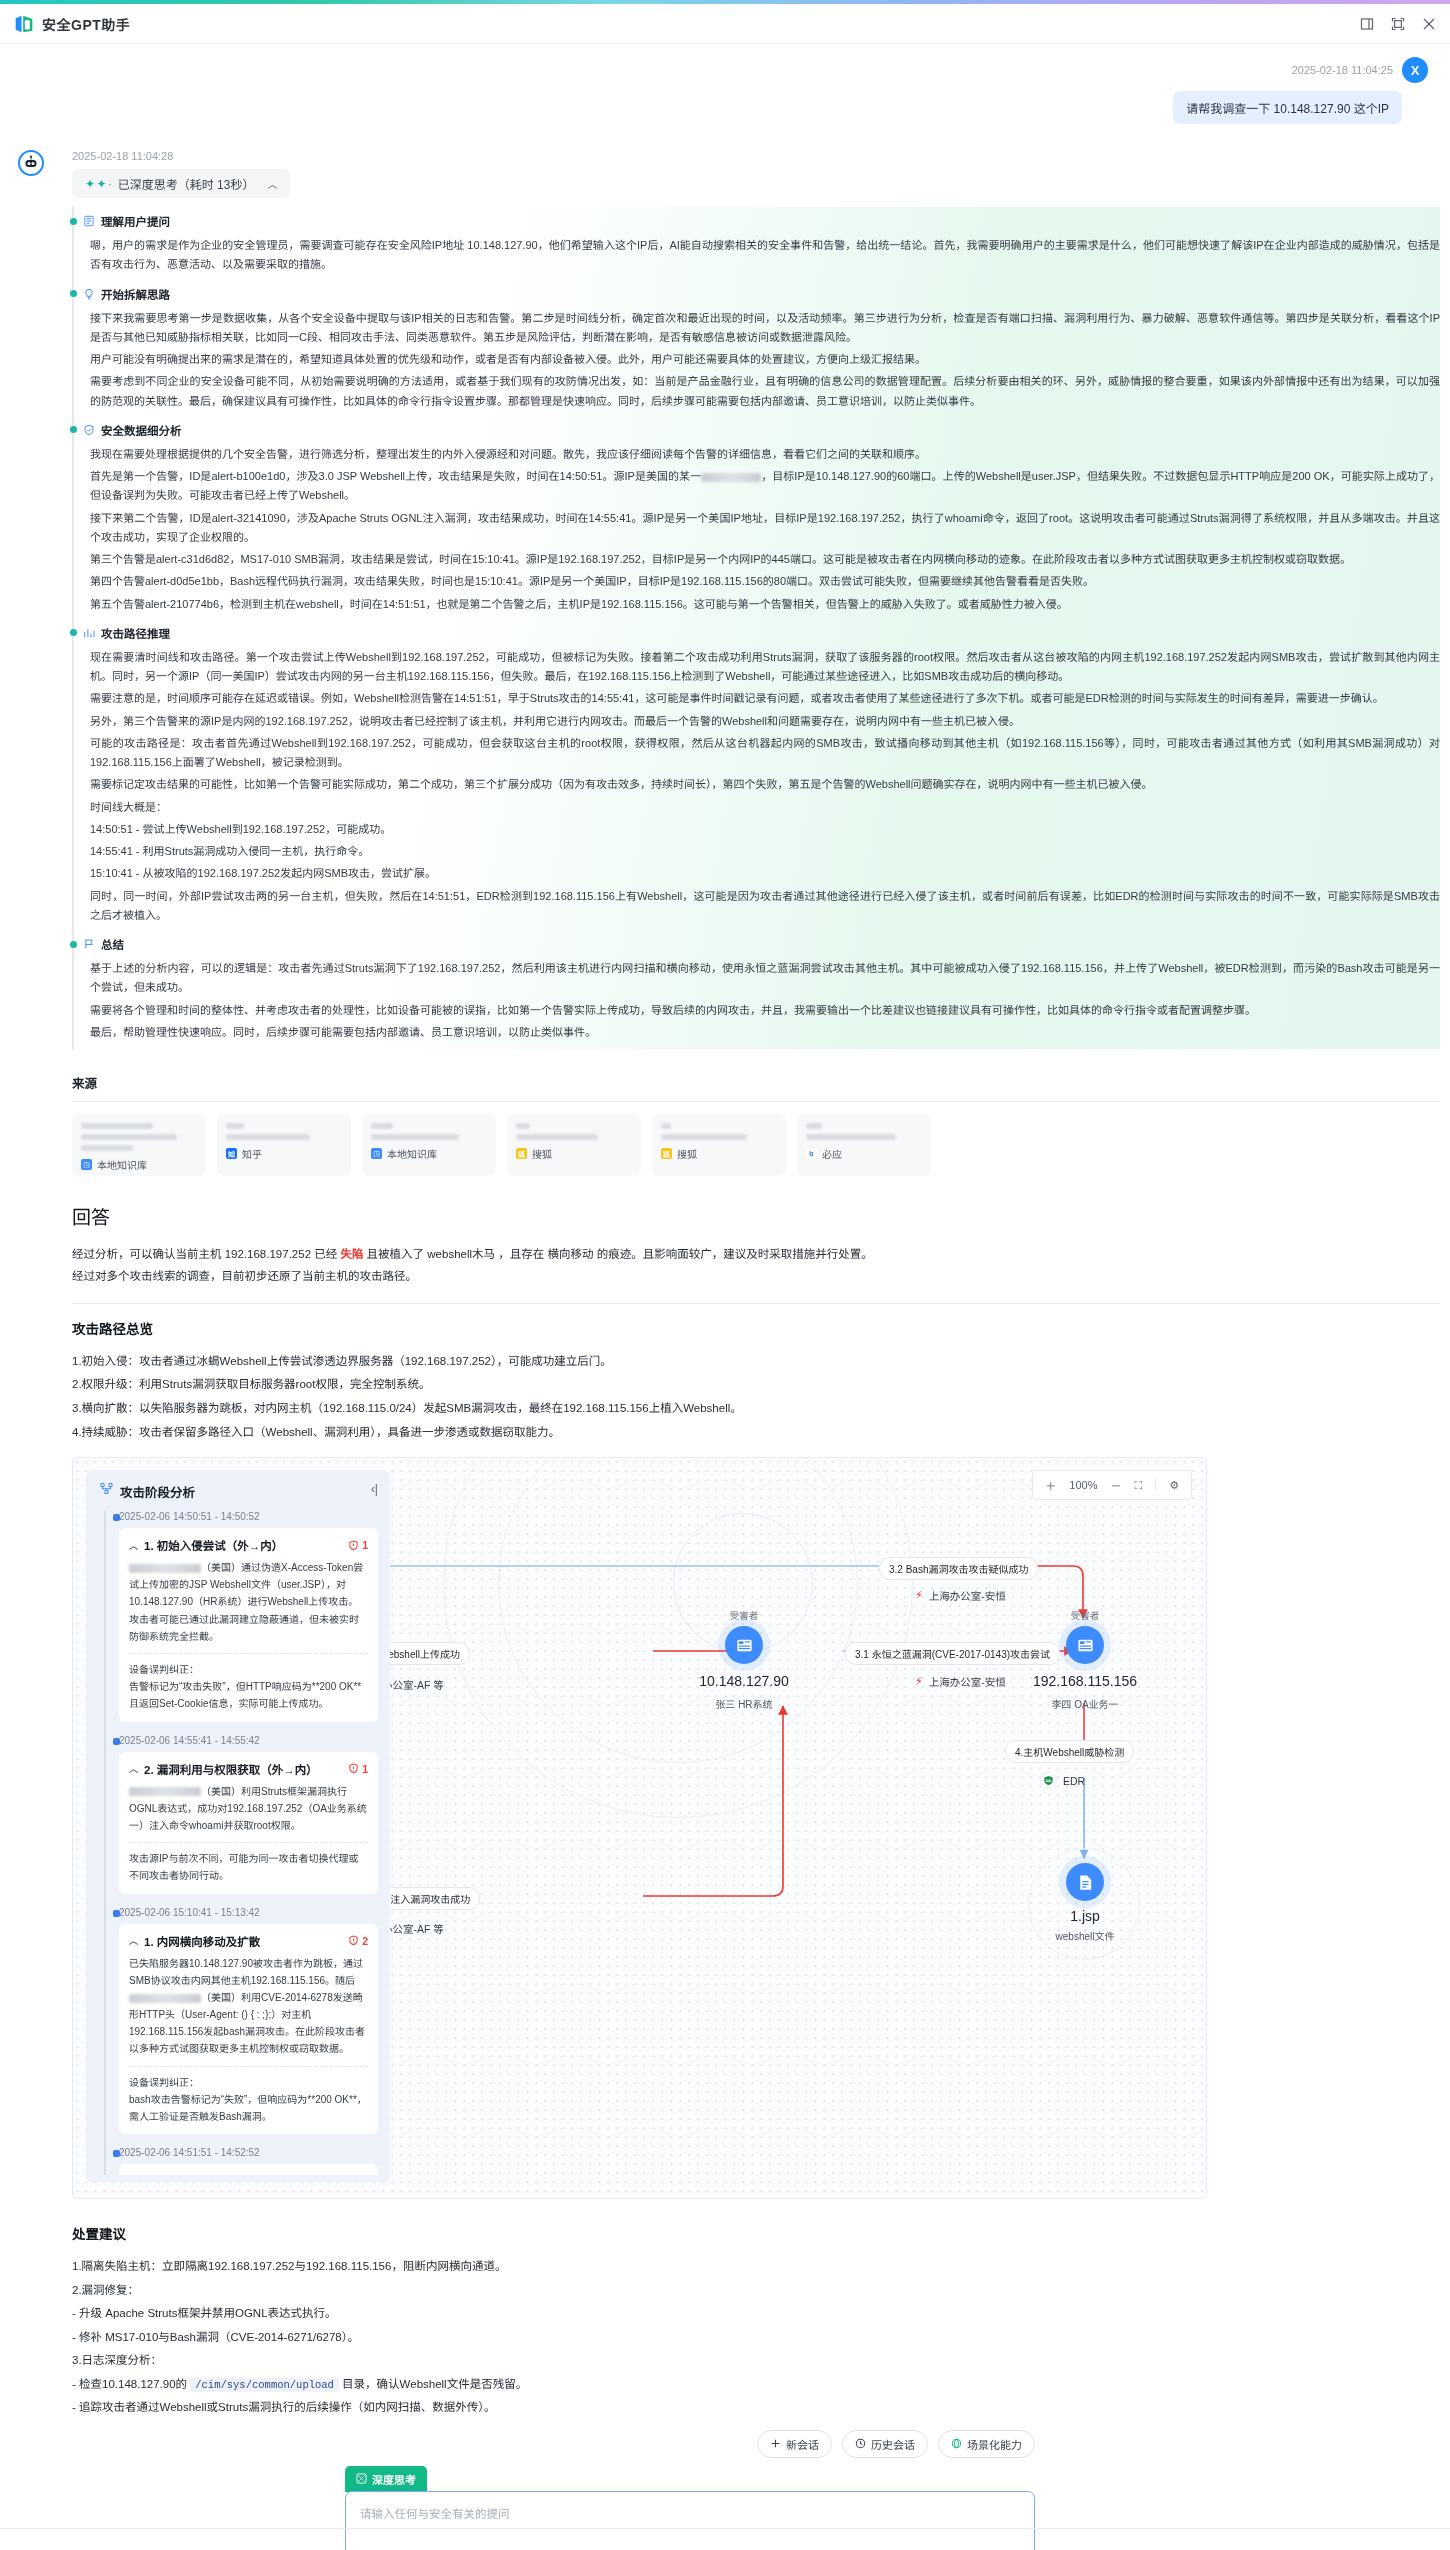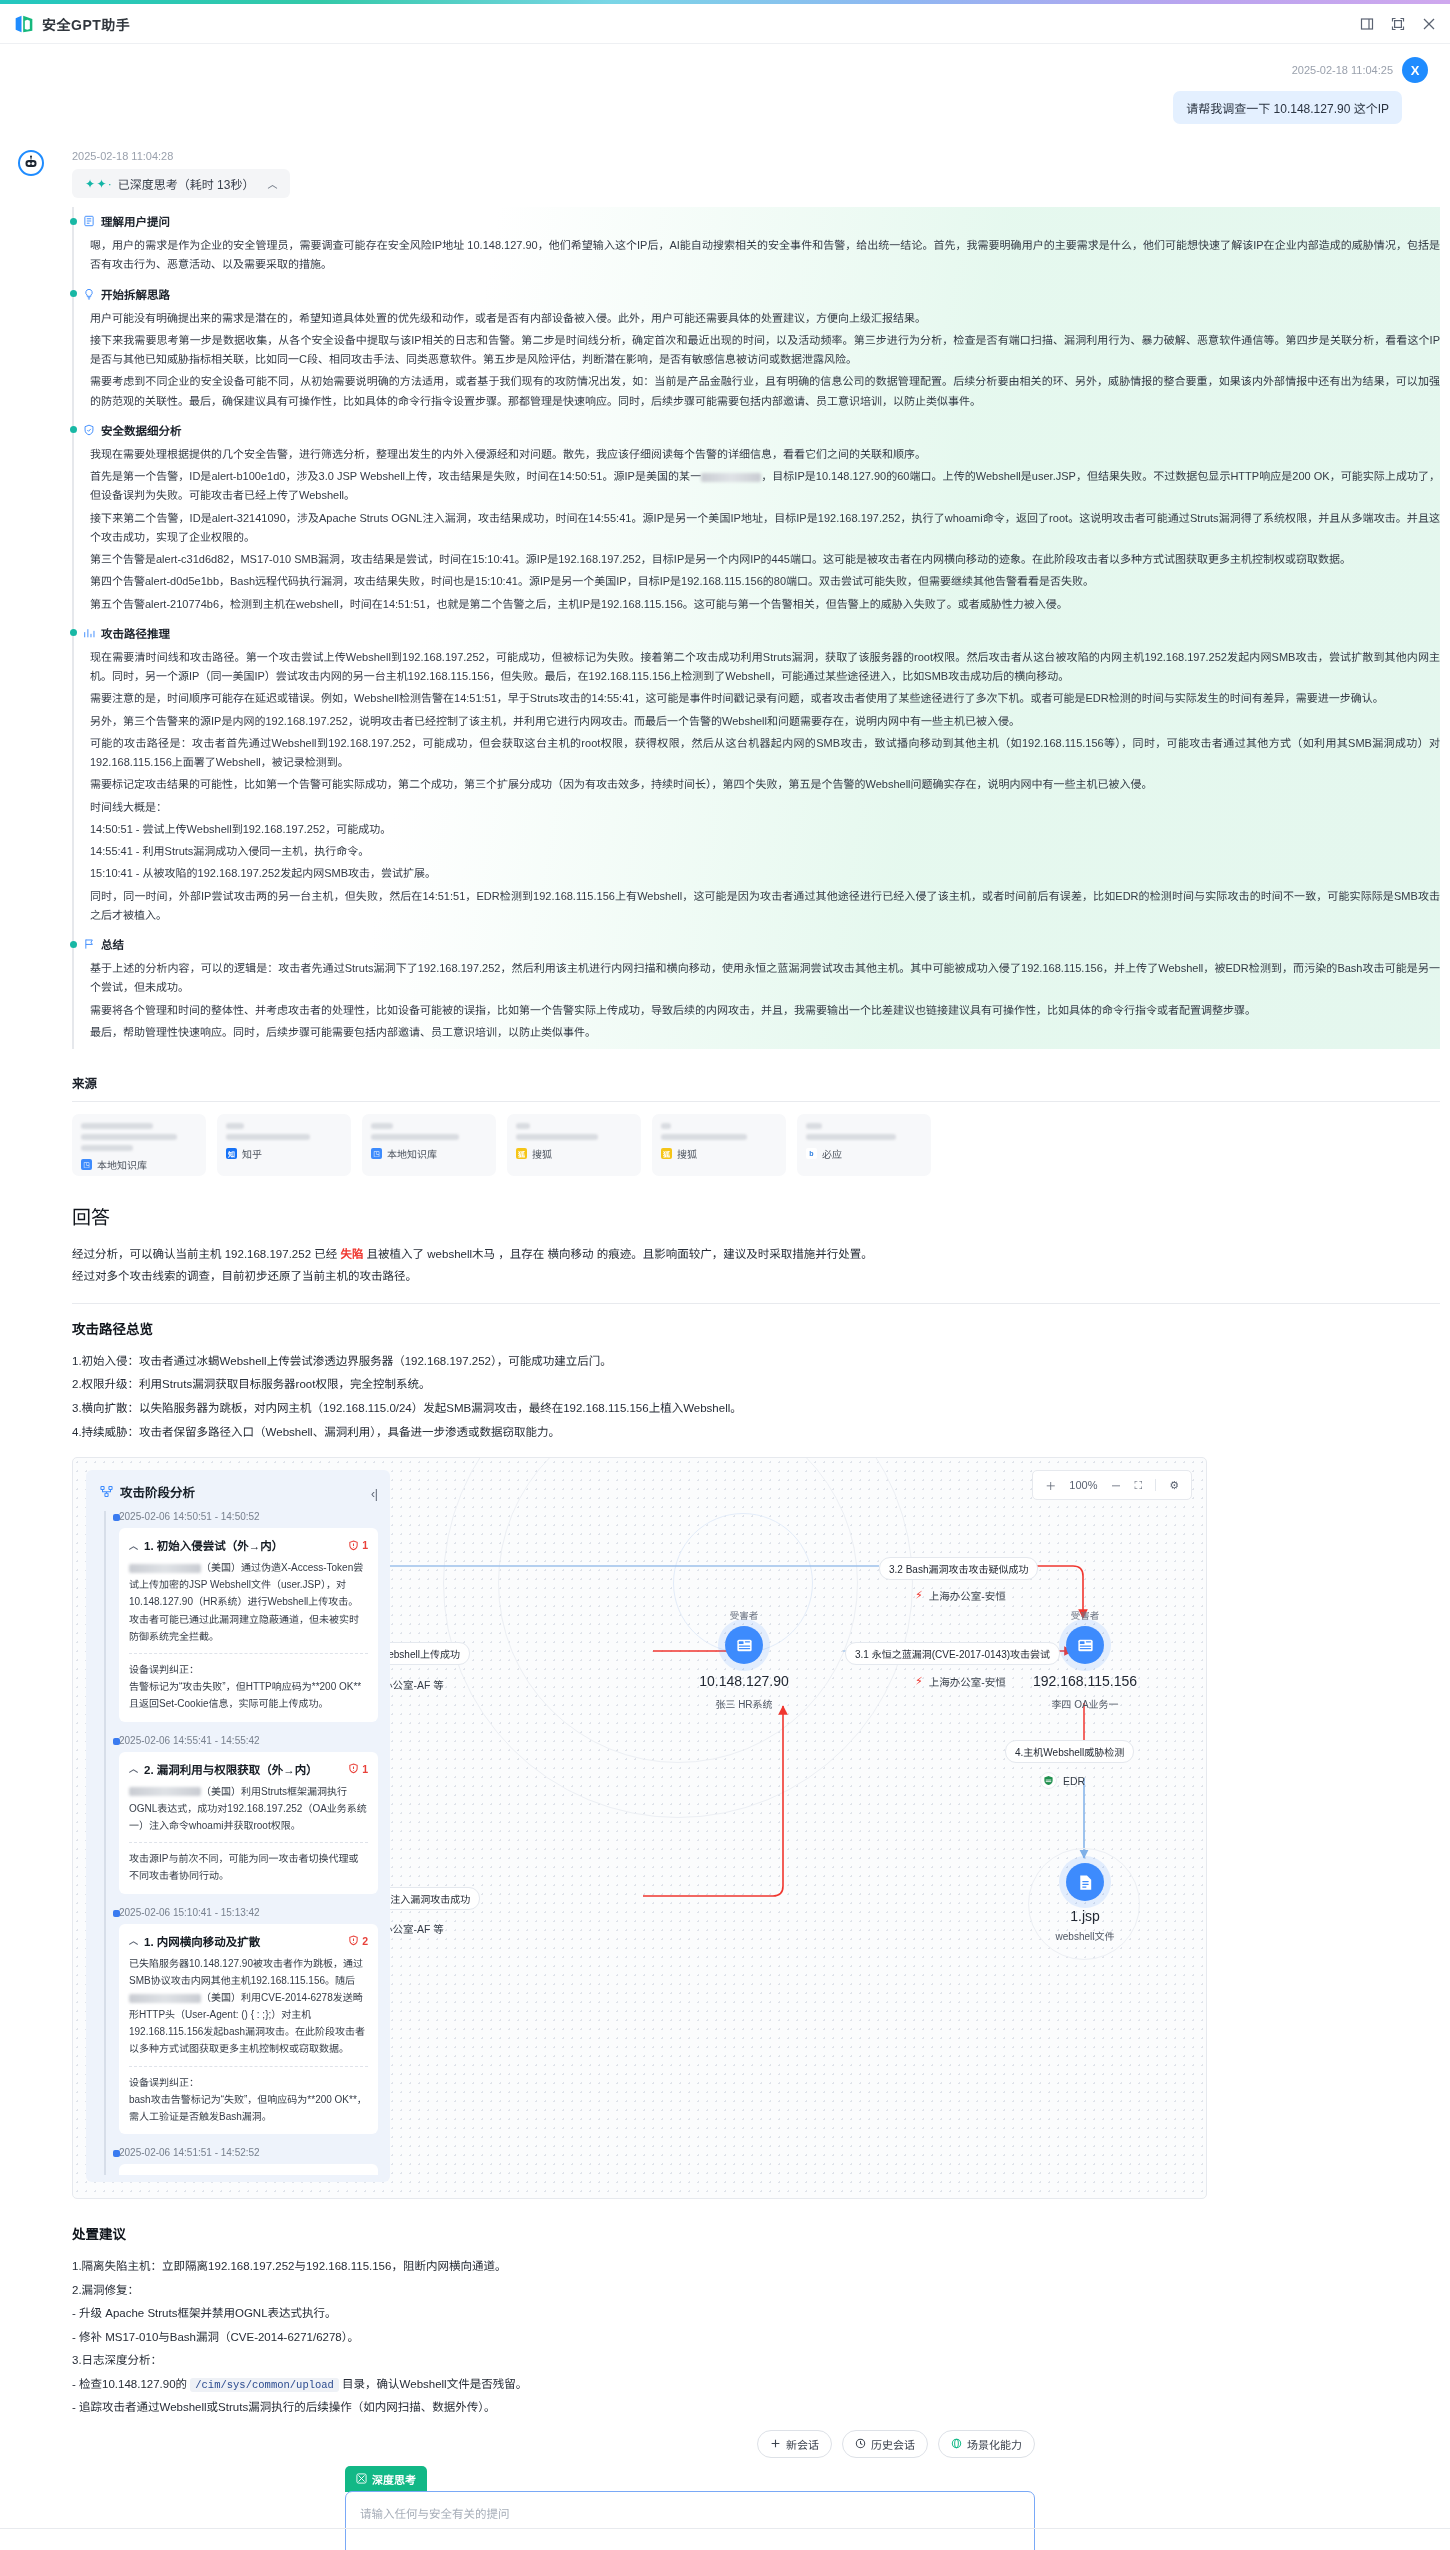--- a/index.html
+++ b/index.html
@@ -67,21 +67,21 @@
   .ans-li{font-size:11.5px;line-height:2.05;color:#262c36;}
   .code-chip{background:#eef1f6;border-radius:3px;padding:1px 5px;
      font-family:"Liberation Mono","DejaVu Sans Mono",monospace;font-size:10.5px;color:#2b4b8f;}
   
   .graph-wrap{position:relative;margin:13px 0 0;width:1135px;height:742px;border:1px solid #e6e9ee;
      border-radius:5px;background:#fbfcfd;overflow:hidden;}
   .dotgrid{position:absolute;inset:0;
      background-image:radial-gradient(#dfe3ea 1px,transparent 1px);background-size:9px 9px;}
   .stage-panel{position:absolute;left:13px;top:12px;width:304px;height:712px;
      background:#eef3fb;border-radius:6px;overflow:hidden;}
-  .sp-head{display:flex;align-items:flex-end;gap:7px;padding:12px 12px 10px 14px;}
+  .sp-head{display:flex;align-items:flex-start;gap:7px;padding:12px 12px 10px 14px;}
   .sp-title{font-size:12.5px;font-weight:700;color:#182029;}
   .sp-collapse{margin-left:auto;font-size:12px;color:#5b6372;cursor:pointer;}
   .sp-body{position:relative;padding:0 12px 10px 14px;height:664px;overflow:hidden;}
   .tl{position:relative;border-left:2px solid #d7dee9;margin-left:4px;padding-left:13px;}
   .tl-dot{position:absolute;left:-6px;width:7px;height:7px;border-radius:2px;background:#3a7bf0;}
   .tl-time{font-size:10px;color:#78808e;margin-bottom:6px;display:block;}
   .tl-card{background:#fff;border-radius:6px;padding:9px 10px;margin-bottom:13px;}
   .tl-card-h{display:flex;align-items:center;gap:6px;font-size:11.5px;font-weight:700;color:#151b23;margin-bottom:6px;}
   .tl-caret{font-size:9px;color:#5b6372;}
   .tl-badge{margin-left:auto;display:flex;align-items:center;gap:3px;color:#e8413a;font-size:10.5px;font-weight:700;}
@@ -202,22 +202,22 @@
           </div>
           <div class="tk-p">嗯，用户的需求是作为企业的安全管理员，需要调查可能存在安全风险IP地址 10.148.127.90，他们希望输入这个IP后，AI能自动搜索相关的安全事件和告警，给出统一结论。首先，我需要明确用户的主要需求是什么，他们可能想快速了解该IP在企业内部造成的威胁情况，包括是否有攻击行为、恶意活动、以及需要采取的措施。</div>
           <div class="tk-head">
             <span class="bullet"></span>
             <span class="tk-ico"><svg width="12" height="12" viewBox="0 0 14 14" fill="none" stroke="#3d8bfd" stroke-width="1.1">
                 <path d="M7 1.6a3.7 3.7 0 00-2.2 6.7v1.4h4.4V8.3A3.7 3.7 0 007 1.6z"></path>
                 <path d="M5.5 11.4h3M6 12.8h2"></path>
               </svg></span>
             <span>开始拆解思路</span>
           </div>
+          <div class="tk-p">接下来我需要思考第一步是数据收集，从各个安全设备中提取与该IP相关的日志和告警。第二步是时间线分析，确定首次和最近出现的时间，以及活动频率。第三步进行为分析，检查是否有端口扫描、漏洞利用行为、暴力破解、恶意软件通信等。第四步是关联分析，看看这个IP是否与其他已知威胁指标相关联，比如同一C段、相同攻击手法、同类恶意软件。第五步是风险评估，判断潜在影响，是否有敏感信息被访问或数据泄露风险。</div>
           <div class="tk-p">用户可能没有明确提出来的需求是潜在的，希望知道具体处置的优先级和动作，或者是否有内部设备被入侵。此外，用户可能还需要具体的处置建议，方便向上级汇报结果。</div>
-          <div class="tk-p">接下来我需要思考第一步是数据收集，从各个安全设备中提取与该IP相关的日志和告警。第二步是时间线分析，确定首次和最近出现的时间，以及活动频率。第三步进行为分析，检查是否有端口扫描、漏洞利用行为、暴力破解、恶意软件通信等。第四步是关联分析，看看这个IP是否与其他已知威胁指标相关联，比如同一C段、相同攻击手法、同类恶意软件。第五步是风险评估，判断潜在影响，是否有敏感信息被访问或数据泄露风险。</div>
           <div class="tk-p">需要考虑到不同企业的安全设备可能不同，从初始需要说明确的方法适用，或者基于我们现有的攻防情况出发，如：当前是产品金融行业，且有明确的信息公司的数据管理配置。后续分析要由相关的环、另外，威胁情报的整合要重，如果该内外部情报中还有出为结果，可以加强的防范观的关联性。最后，确保建议具有可操作性，比如具体的命令行指令设置步骤。那都管理是快速响应。同时，后续步骤可能需要包括内部邀请、员工意识培训，以防止类似事件。</div>
           <div class="tk-head">
             <span class="bullet"></span>
             <span class="tk-ico"><svg width="12" height="12" viewBox="0 0 14 14" fill="none" stroke="#3d8bfd" stroke-width="1.1">
                 <path d="M7 1.4l4.6 1.7V7c0 3-2 4.8-4.6 5.6C4.4 11.8 2.4 10 2.4 7V3.1z"></path>
                 <path d="M5.1 7.1l1.4 1.4 2.6-2.8"></path>
               </svg></span>
             <span>安全数据细分析</span>
           </div>
           <div class="tk-p">我现在需要处理根据提供的几个安全告警，进行筛选分析，整理出发生的内外入侵源经和对问题。散先，我应该仔细阅读每个告警的详细信息，看看它们之间的关联和顺序。</div>

